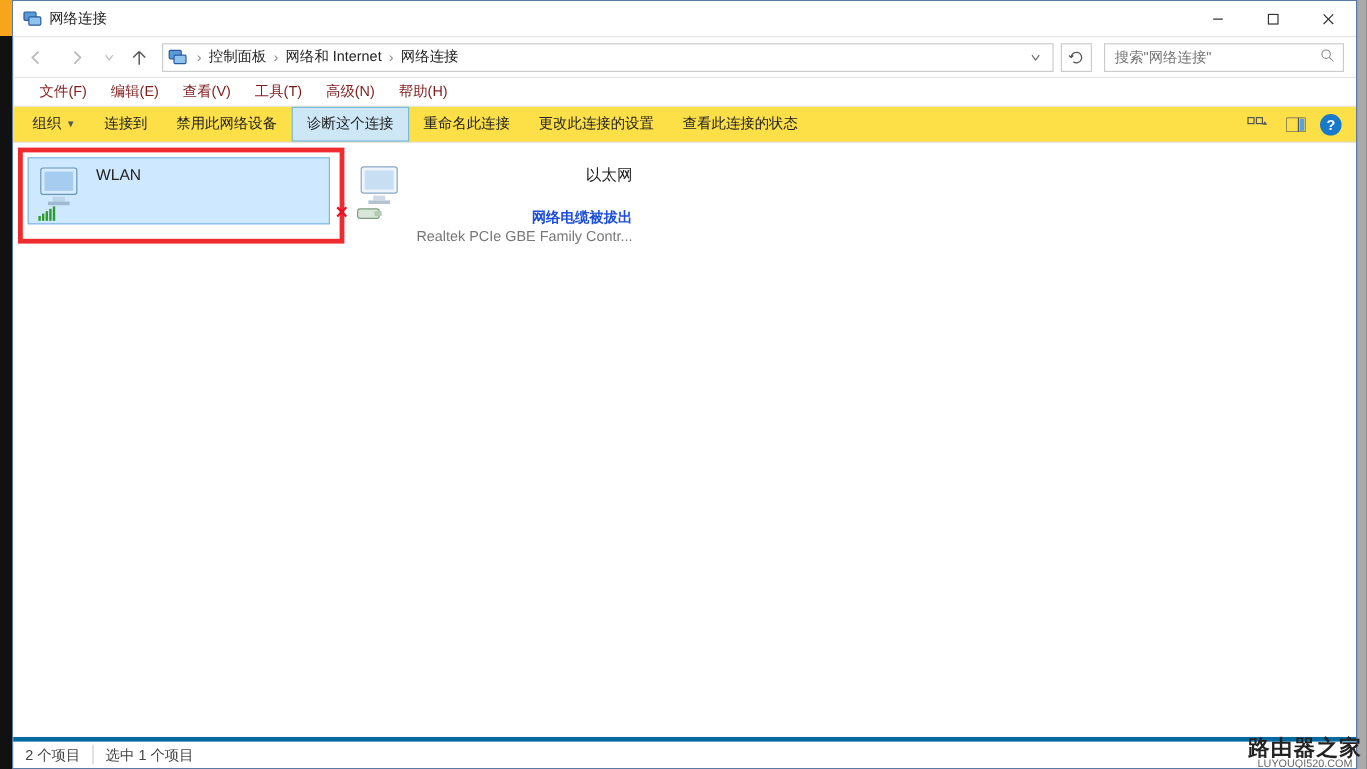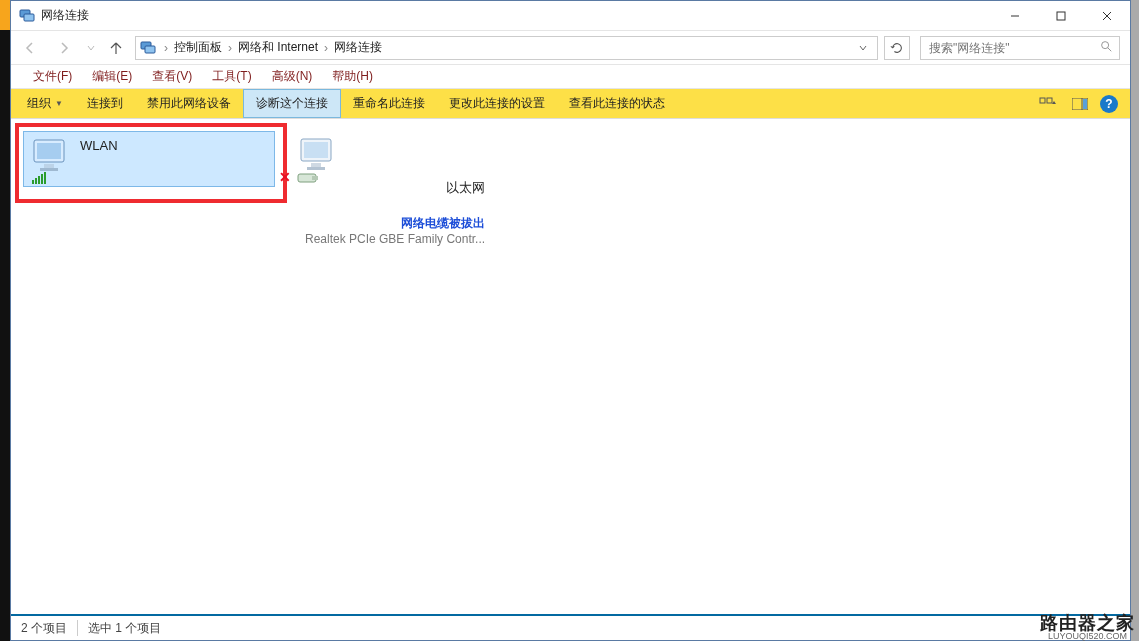--- a/index.html
+++ b/index.html
@@ -154,21 +154,21 @@
     width: 250px;
   }
   .conn-item.wlan {
     left: 12px; top: 12px;
     width: 252px;
     background: #cde8ff;
     border: 1px solid #7db8e8;
     z-index: 2;
   }
   .conn-item.ether {
-    left: 280px; top: 12px; flex-direction: column;
+    left: 280px; top: 12px;
   }
   .conn-icon {
     width: 42px; height: 42px;
     position: relative;
     flex-shrink: 0;
   }
   .monitor-svg { width: 42px; height: 36px; }
   .sig-bars {
     position: absolute; left: 2px; bottom: -4px;
     display: flex; align-items: flex-end; gap: 1px;
@@ -186,21 +186,21 @@
     color: #e81123; font-weight: bold; font-size: 14px;
     z-index: 3;
   }
   .eth-adapter-icon {
     position: absolute; width: 22px; height: 14px;
     left: 0; bottom: -6px;
   }
   
   .statusbar {
     height: 26px;
-    border-top: 2px solid #0369a1;
+    border-top: 4px solid #0369a1;
     display: flex; align-items: center;
     padding: 0 10px;
     font-size: 12px; color: #444;
   }
   .statusbar .sep { width: 1px; height: 16px; background: #ccc; margin: 0 10px; }
   
   .watermark {
     position: absolute;
     right: 4px; bottom: 0;
     text-align: center;

